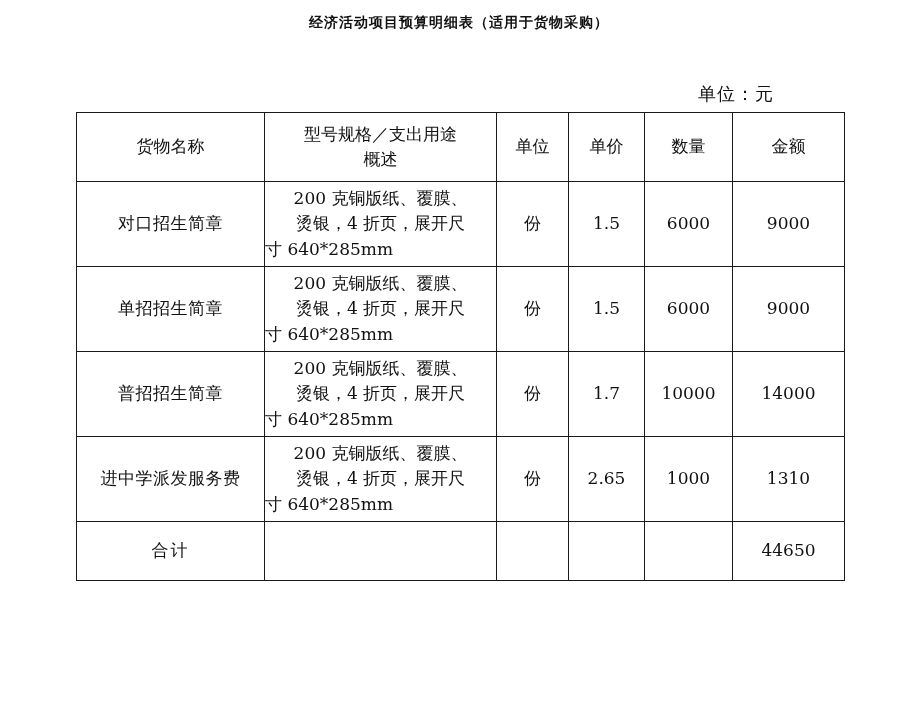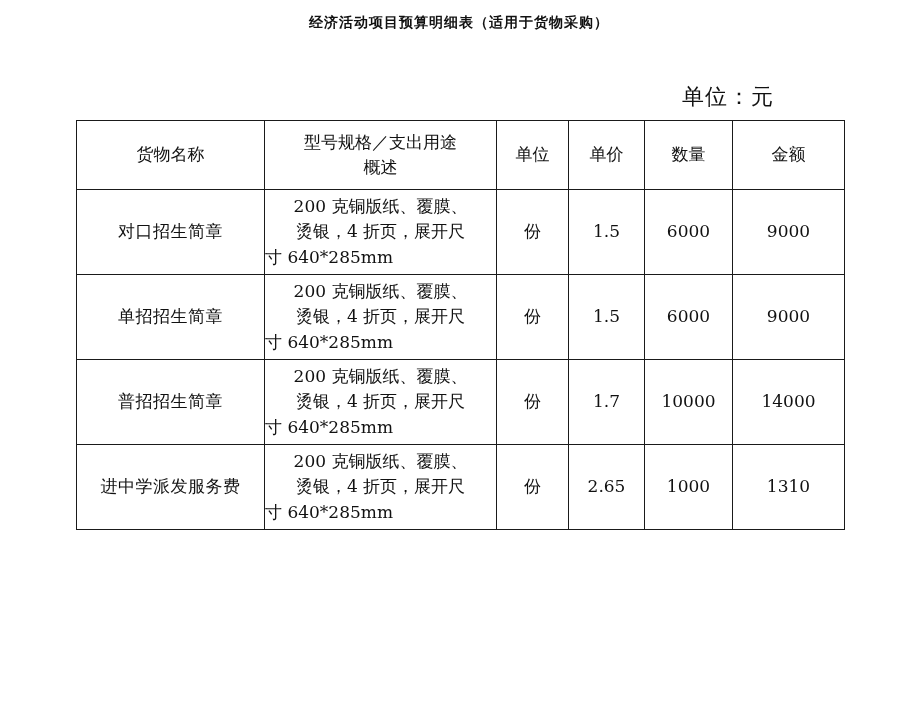--- a/index.html
+++ b/index.html
@@ -25,29 +25,28 @@
     font-size: 14px;
     font-weight: bold;
     letter-spacing: 1px;
     margin-top: 14px;
     font-family: "DejaVu Serif", "Liberation Serif", serif;
   }
   .unit-line {
     position: absolute;
     right: 144px;
     top: 68px;
-    font-size: 22px;
+    font-size: 18px;
     letter-spacing: 1px;
   }
   .table-wrap {
     position: absolute;
     left: 76px;
     top: 98px;
     width: 768px;
-    margin-top: 8px;
   }
   table.budget {
     border-collapse: collapse;
     width: 768px;
     table-layout: fixed;
   }
   table.budget td, table.budget th {
     border: 1.6px solid #1a1a1a;
     padding: 0;
     vertical-align: middle;
@@ -191,18 +190,26 @@
             <span class="two-line">烫银，4 折页，展开尺</span>
             <span class="two-line l3">寸 640*285mm</span>
           </td>
           <td>份</td>
           <td class="num">2.65</td>
           <td class="num">1000</td>
           <td class="num">1310</td>
         </tr>
 
 
+        <tr class="total">
+          <td class="total-label">合计</td>
+          <td></td>
+          <td></td>
+          <td></td>
+          <td></td>
+          <td class="num">44650</td>
+        </tr>
 
       </tbody>
     </table>
   </div>
 
 </div>
 
 </body></html>

